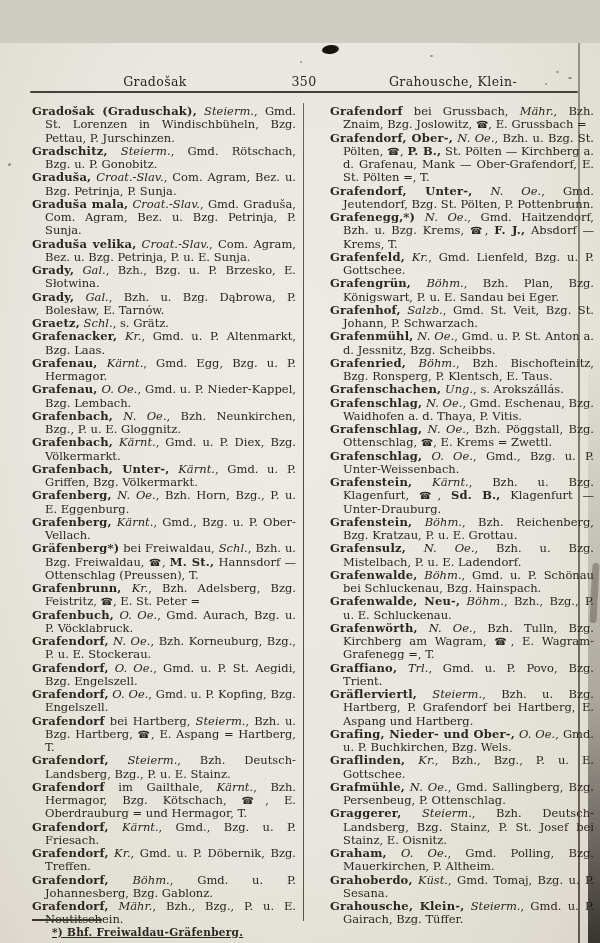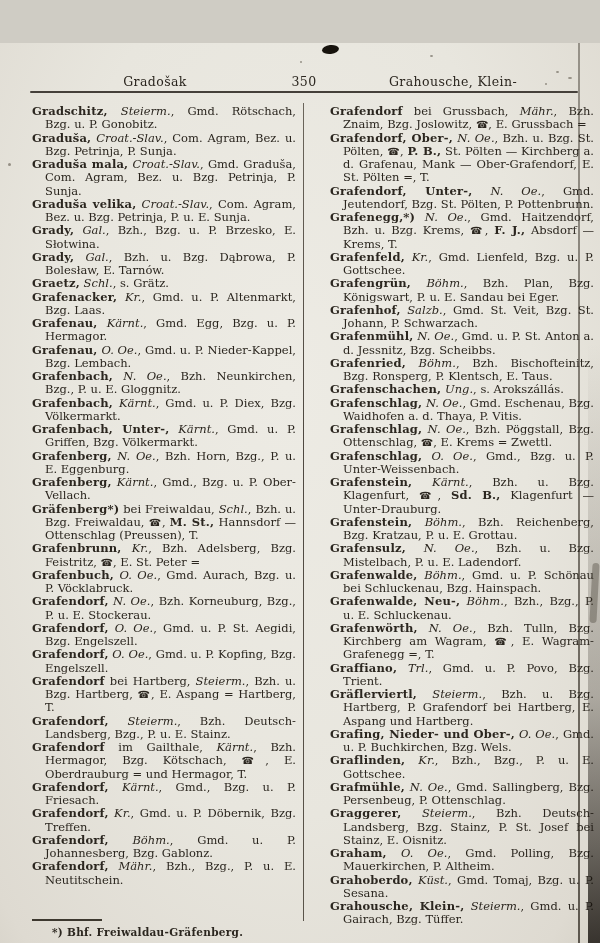--- a/index.html
+++ b/index.html
@@ -51,21 +51,21 @@
   .run-i{font-style:italic;}
   .posthorn{
     font-family:"DejaVu Sans", sans-serif;
     font-size:10px;font-weight:bold;
   }
   
   .footnote-block{position:absolute;width:264px;}
   .fn-left{left:32px;top:876px;}
   .fn-right{left:317px;top:911px;}
   .fn-rule{width:70px;height:1.5px;background:#3d382f;margin-bottom:5px;}
-  .fn-text{font-size:10.5px;font-weight:bold;padding-left:20px;letter-spacing:.3px;}
+  .fn-text{font-size:10.5px;font-weight:bold;padding-left:20px;letter-spacing:.3px;text-decoration:underline;}
   
   .artifact{position:absolute;pointer-events:none;}
   .blob-top{left:322px;top:2px;width:17px;height:9px;background:#17130d;border-radius:50%;transform:rotate(-6deg);}
   .edge-smudge{
     right:0;top:300px;width:12px;height:643px;
     background:linear-gradient(to bottom,
       rgba(70,64,54,0) 0%,
       rgba(70,64,54,.18) 30%,
       rgba(50,44,36,.3) 55%,
       rgba(28,23,17,.6) 78%,
@@ -92,20 +92,21 @@
     <span class="h-left">Gradošak</span>
     <span class="h-center">350</span>
     <span class="h-right">Grahousche, Klein-</span>
   </div>
   <div class="header-rule"></div>
 
   <div class="col-divider"></div>
   <div class="page-edge"></div>
 
   <div class="col col-left">
+      <p class="entry"><span class="run-b">Gradošak (Graduschak),</span><span class="run-i"> Steierm.</span><span class="run-n">, Gmd. St. Lorenzen in Windischbüheln, Bzg. Pettau, P. Jurschinzen.</span></p>
       <p class="entry"><span class="run-b">Gradschitz,</span><span class="run-i"> Steierm.</span><span class="run-n">, Gmd. Rötschach, Bzg. u. P. Gonobitz.</span></p>
       <p class="entry"><span class="run-b">Graduša,</span><span class="run-i"> Croat.-Slav.</span><span class="run-n">, Com. Agram, Bez. u. Bzg. Petrinja, P. Sunja.</span></p>
       <p class="entry"><span class="run-b">Graduša mala,</span><span class="run-i"> Croat.-Slav.</span><span class="run-n">, Gmd. Graduša, Com. Agram, Bez. u. Bzg. Petrinja, P. Sunja.</span></p>
       <p class="entry"><span class="run-b">Graduša velika,</span><span class="run-i"> Croat.-Slav.</span><span class="run-n">, Com. Agram, Bez. u. Bzg. Petrinja, P. u. E. Sunja.</span></p>
       <p class="entry"><span class="run-b">Grady,</span><span class="run-i"> Gal.</span><span class="run-n">, Bzh., Bzg. u. P. Brzesko, E. Słotwina.</span></p>
       <p class="entry"><span class="run-b">Grady,</span><span class="run-i"> Gal.</span><span class="run-n">, Bzh. u. Bzg. Dąbrowa, P. Bolesław, E. Tarnów.</span></p>
       <p class="entry"><span class="run-b">Graetz,</span><span class="run-i"> Schl.</span><span class="run-n">, s. Grätz.</span></p>
       <p class="entry"><span class="run-b">Grafenacker,</span><span class="run-i"> Kr.</span><span class="run-n">, Gmd. u. P. Altenmarkt, Bzg. Laas.</span></p>
       <p class="entry"><span class="run-b">Grafenau,</span><span class="run-i"> Kärnt.</span><span class="run-n">, Gmd. Egg, Bzg. u. P. Hermagor.</span></p>
       <p class="entry"><span class="run-b">Grafenau,</span><span class="run-i"> O. Oe.</span><span class="run-n">, Gmd. u. P. Nieder-Kappel, Bzg. Lembach.</span></p>

